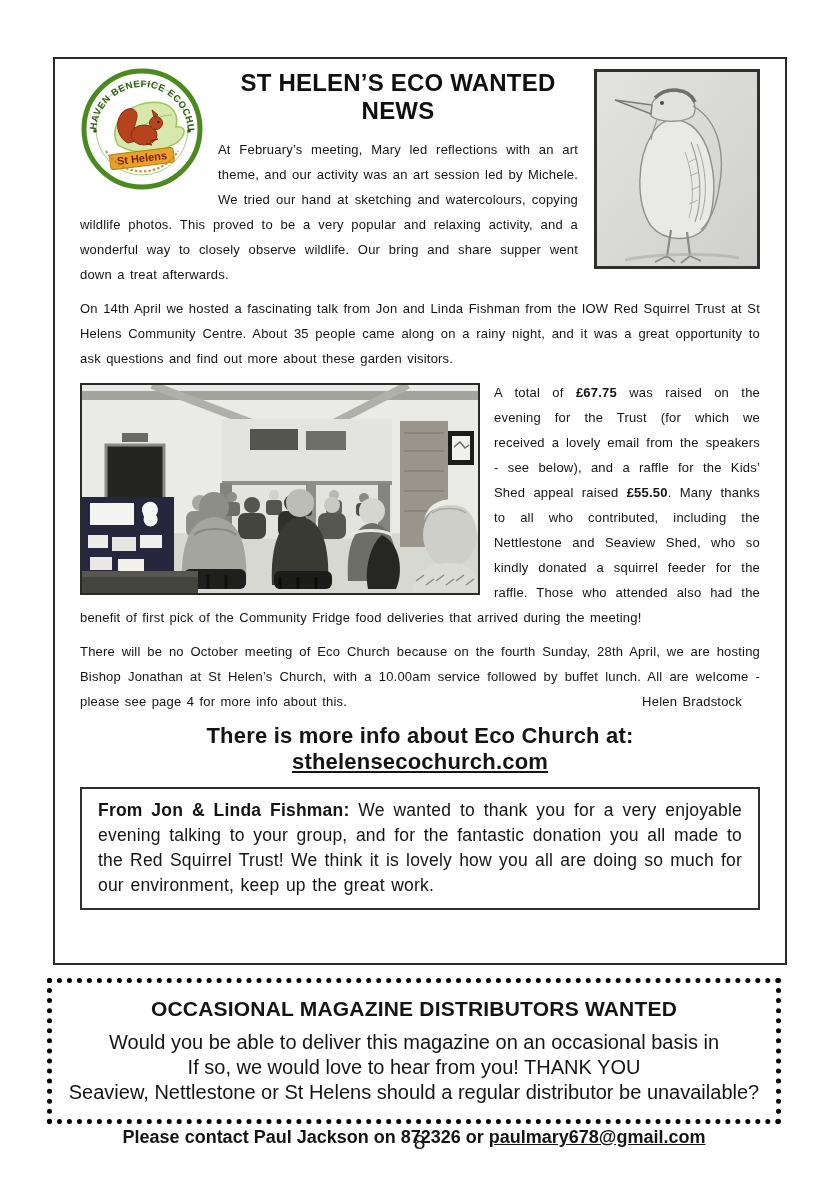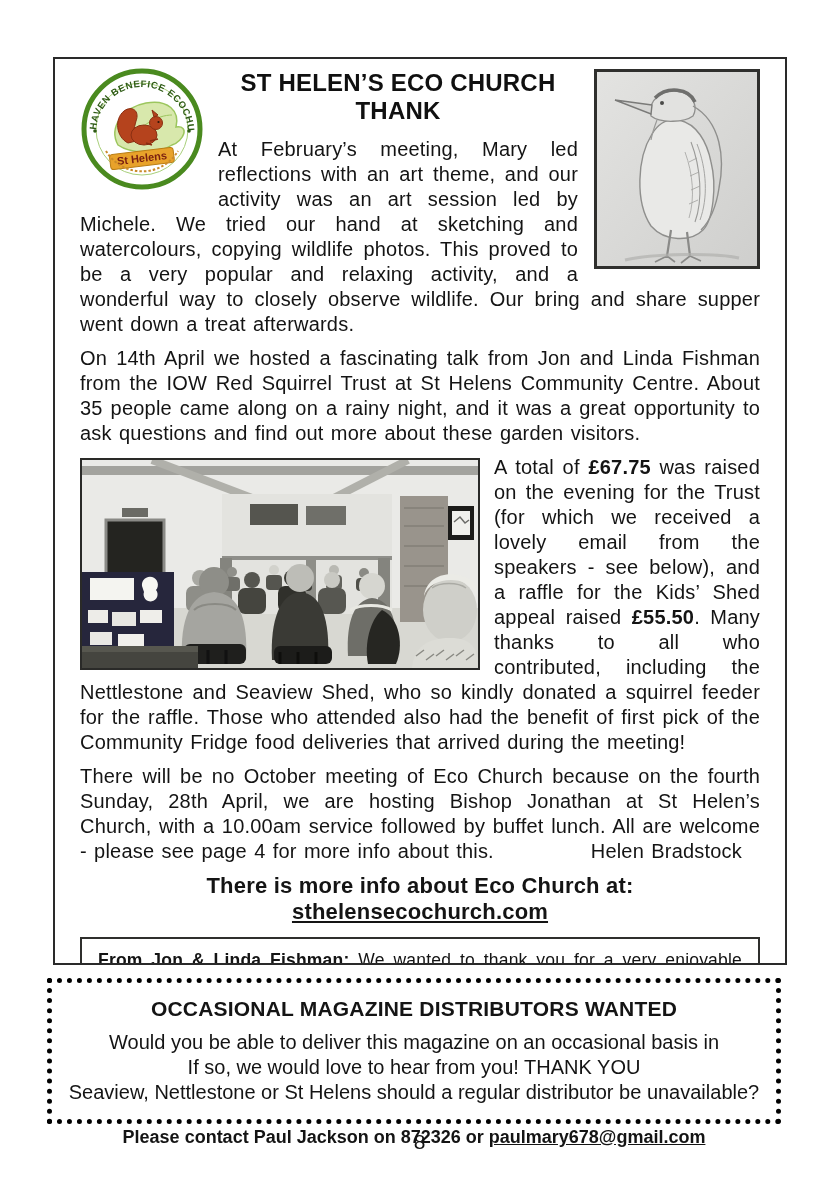--- a/index.html
+++ b/index.html
@@ -17,21 +17,21 @@
   .logo-wrap { float:left; width:124px; height:124px; margin:2px 14px 6px 0; }
   .bird-wrap {
     float:right; width:166px; height:200px; margin:4px 0 10px 16px;
     border:3px solid #2f2f2d; background:#d9d9d7;
   }
   h1.article-title {
     font-size:24px; font-weight:bold; letter-spacing:0.2px;
     text-align:center; margin:4px 0 12px 0; color:#101010;
   }
   p.body {
-    font-size:20px; line-height:25px; text-align:justify;
+    font-size:13px; line-height:25px; text-align:justify;
     word-spacing:1.5px; letter-spacing:0.2px; margin:0 0 9px 0;
   }
   .photo-wrap {
     float:left; width:400px; height:212px; margin:3px 14px 4px 0;
     border:2px solid #2a2a28; background:#eaeae7;
   }
   b, .bold { font-weight:bold; }
   .para-byline { position:relative; }
   .byline { position:absolute; right:18px; bottom:0; font-weight:normal; }
   .info-line {
@@ -122,21 +122,21 @@
         <path d="M88,80 C96,102 98,126 92,146" fill="none" stroke="#aaaaa8" stroke-width="0.9"></path>
         <path d="M92,90 l8,-4 M93,104 l9,-4 M94,118 l9,-4 M92,132 l9,-4" stroke="#9f9f9d" stroke-width="0.8"></path>
 
         <path d="M74,158 L70,184 M90,160 L93,184" stroke="#8a8a88" stroke-width="2.2" fill="none"></path>
         <path d="M70,184 L58,190 M70,184 L78,190 M93,184 L84,191 M93,184 L104,189" stroke="#8a8a88" stroke-width="1.6" fill="none"></path>
 
         <path d="M28,188 C60,181 120,181 142,186" fill="none" stroke="#b0b0ae" stroke-width="3" opacity="0.7"></path>
       </svg>
     </div>
 
-    <h1 class="article-title">ST HELEN’S ECO CHURCH THANK</h1>
+    <h1 class="article-title">ST HELEN’S ECO WANTED NEWS</h1>
 
     <p class="body">At February’s meeting, Mary led reflections with an art theme, and our activity was an art session led by Michele. We tried our hand at sketching and watercolours, copying wildlife photos. This proved to be a very popular and relaxing activity, and a wonderful way to closely observe wildlife. Our bring and share supper went down a treat afterwards.</p>
 
     <p class="body">On 14th April we hosted a fascinating talk from Jon and Linda Fishman from the IOW Red Squirrel Trust at St Helens Community Centre. About 35 people came along on a rainy night, and it was a great opportunity to ask questions and find out more about these garden visitors.</p>
 
     <div class="photo-wrap">
       <svg viewBox="0 0 396 208" width="396" height="208">
         <rect x="0" y="0" width="396" height="208" fill="#eaeae7"></rect>
         <rect x="0" y="148" width="396" height="60" fill="#d8d8d2"></rect>
 

